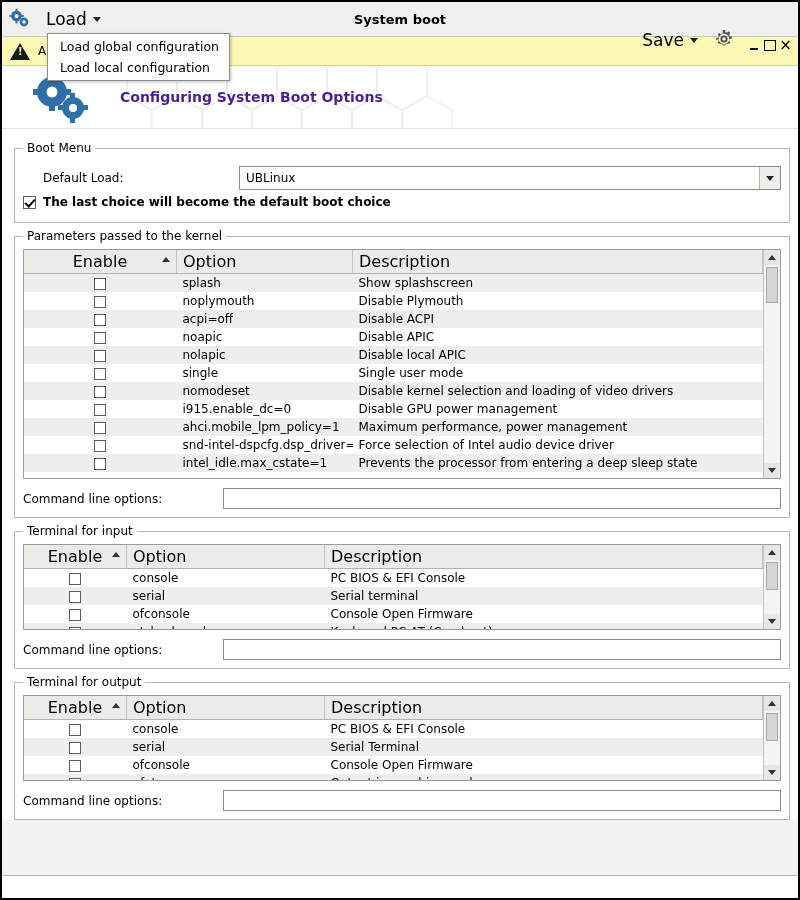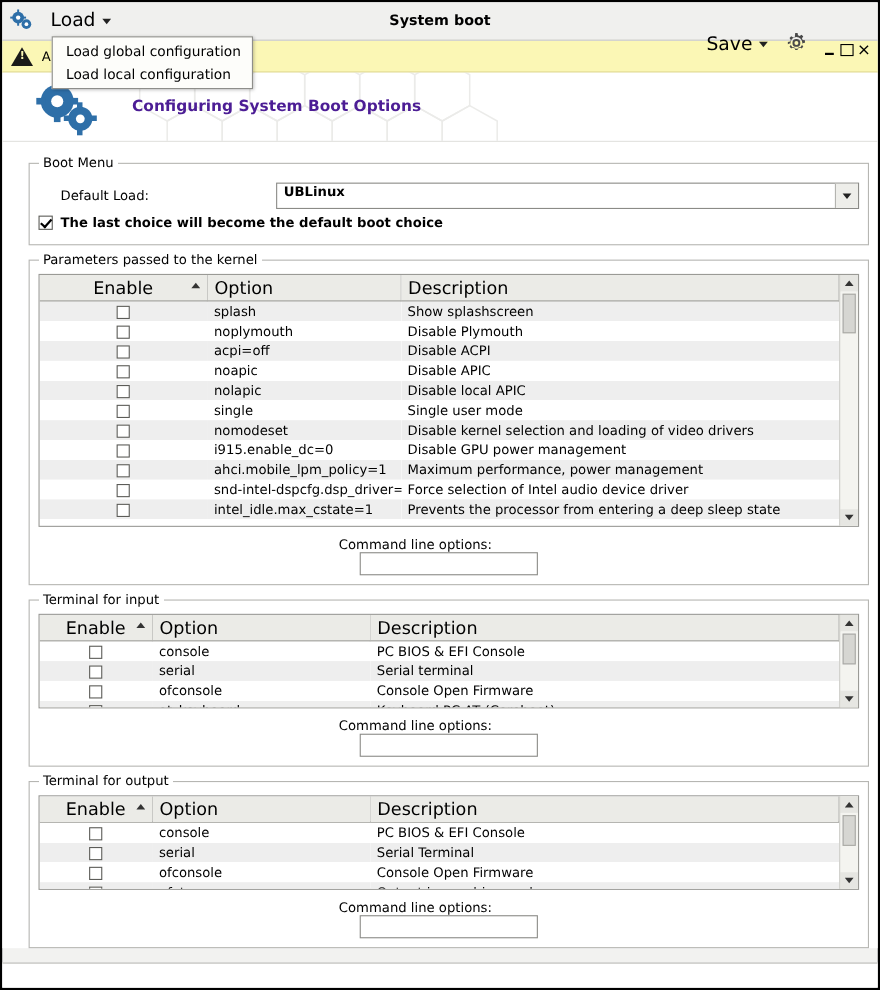--- a/index.html
+++ b/index.html
@@ -180,21 +180,21 @@
     position: absolute;
     left: 118px;
     top: 23px;
     font-size: 14px;
     font-weight: bold;
     color: #4c1d95;
   }
 
   
   .content {
-    padding: 6px 8px 0 24px;
+    padding: 6px 8px 0 12px;
     background: #ffffff;
   }
   fieldset.group {
     border: 1px solid #b6b6b2;
     margin: 6px 0 0 0;
     padding: 6px 8px 8px 8px;
     background: #ffffff;
   }
   fieldset.group > legend {
     font-size: 12px;
@@ -272,24 +272,23 @@
   }
   .spin-btn.up::after { border-bottom: 4px solid #333; }
   .spin-btn.dn::after { border-top: 4px solid #333; top: 3px; }
   .spin-btn.dn { border-top: 1px solid #b4b4b0; }
 
   .combo {
     height: 22px;
     border: 1px solid #8b8b87;
     background: #fff;
     display: flex;
-    align-items: flex-start;
+    align-items: center;
     flex: 1 1 auto;
     min-width: 0;
-    font-weight: bold;
   }
   .combo .val {
     padding-left: 6px;
     flex: 1 1 auto;
     font-size: 12px;
   }
   .combo .arrowbox {
     width: 20px;
     align-self: stretch;
     background: #eeeeea;
@@ -393,21 +392,20 @@
     top: 2px;
     height: 34px;
     background: #d6d6d2;
     border: 1px solid #a9a9a5;
   }
 
   .cmdrow {
     display: flex;
     align-items: center;
     margin-top: 9px;
-    flex-direction: column;
   }
   .cmdrow .cap {
     width: 200px;
     font-size: 12px;
   }
   .textinput {
     height: 21px;
     border: 1px solid #8b8b87;
     background: #fff;
     flex: 1 1 auto;

